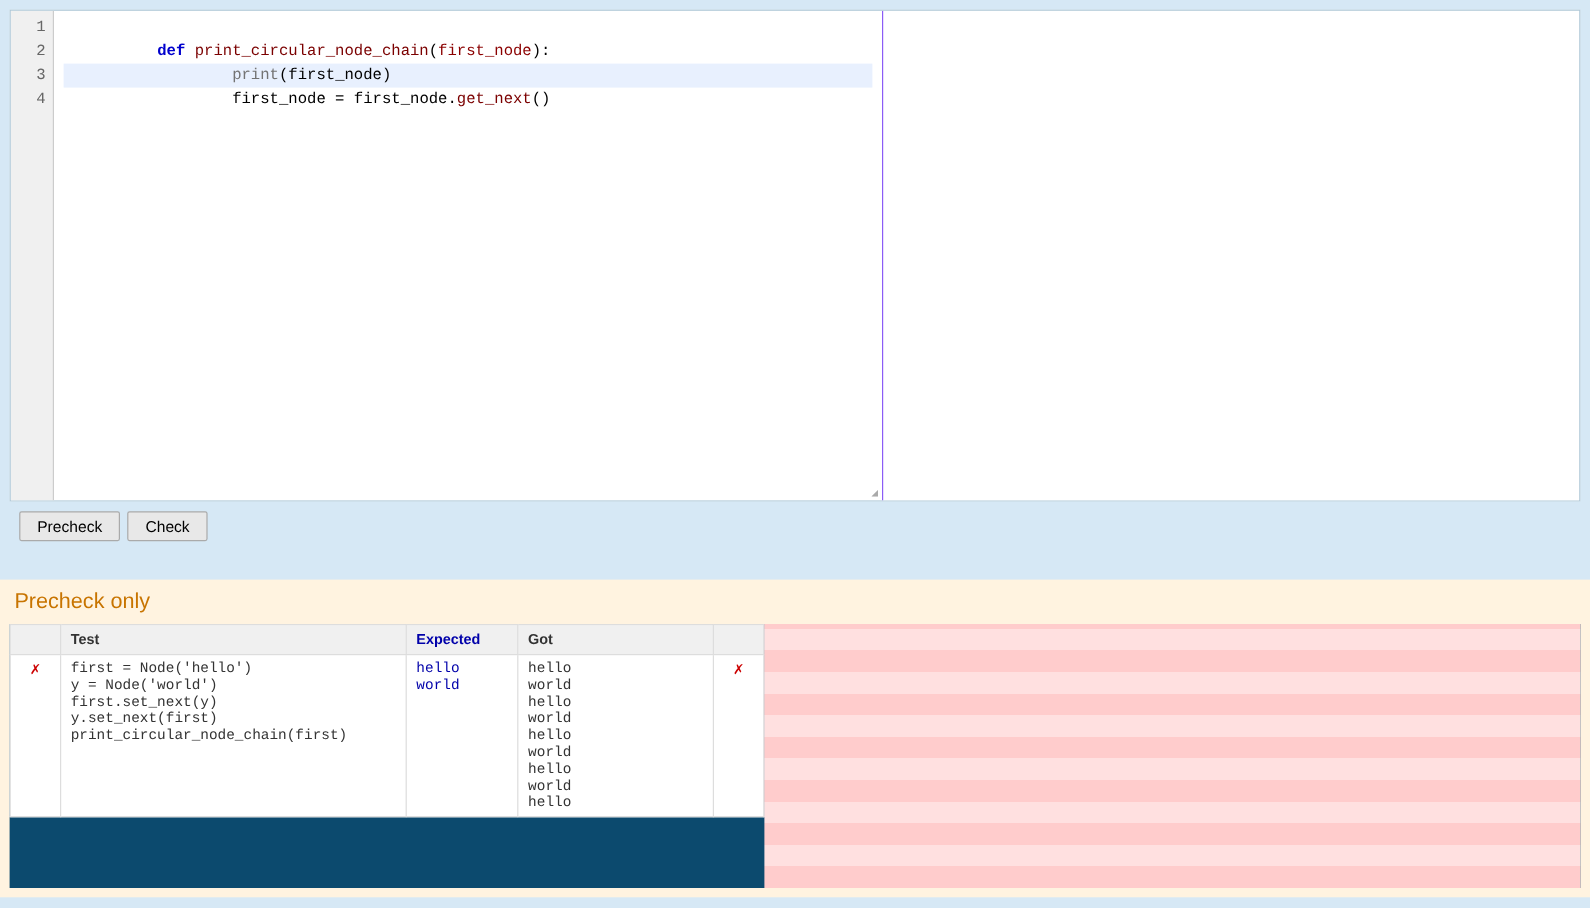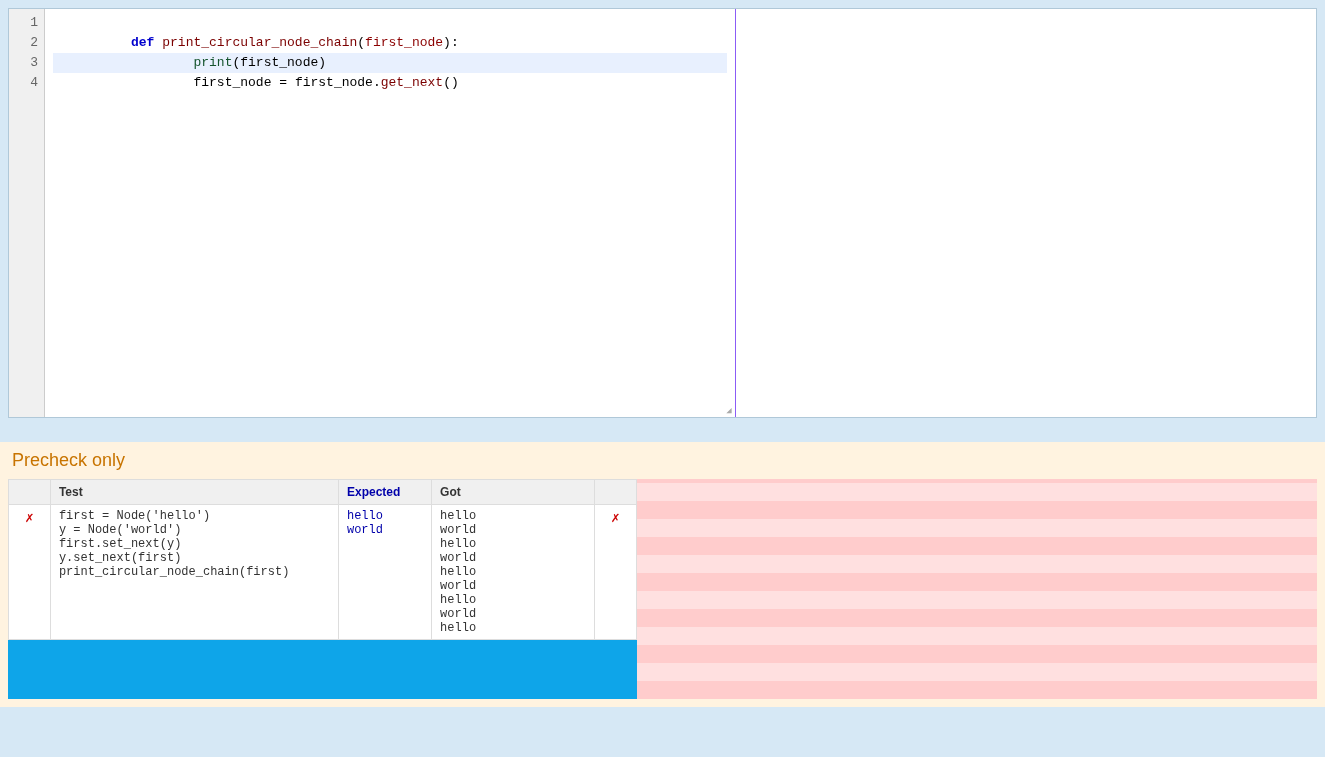--- a/index.html
+++ b/index.html
@@ -58,21 +58,21 @@
       white-space: pre;
       font-size: 13px;
     }
 
     .code-line.active-line {
       background: #e8f0fe;
     }
 
     .kw { color: #0000cd; font-weight: bold; }
     .fn { color: #7b0000; }
-    .builtin { color: #14532d; }
+    .builtin { color: #737373; }
     .var { color: #000; }
     .punct { color: #000; }
     .param { color: #8b0000; }
 
     .right-panel {
       width: 580px;
       background: white;
     }
 
     .toolbar {
@@ -146,21 +146,21 @@
 
     .result-row td {
       background: #fff;
     }
 
     .expected-val { color: #0000aa; }
     .got-val { color: #333; }
 
     .results-outer {
       display: flex;
-      background: #0ea5e9;
+      background: #0c4a6e;
     }
 
     .results-left {
       flex: 1;
     }
 
     .results-right {
       width: 680px;
       background: repeating-linear-gradient(
         0deg,
@@ -197,20 +197,24 @@
         <div class="code-line active-line">
           <span>        </span><span class="var">first_node </span><span class="punct">= </span><span class="var">first_node</span><span class="punct">.</span><span class="fn">get_next</span><span class="punct">()</span>
         </div>
         <div style="position:absolute;bottom:0;right:0;width:12px;height:12px;color:#aaa;font-size:9px;line-height:12px;text-align:center;">◢</div>
       </div>
 
       <div class="right-panel"></div>
     </div>
   </div>
 
+  <div class="toolbar">
+    <button class="btn">Precheck</button>
+    <button class="btn">Check</button>
+  </div>
 </div>
 
 <div class="precheck-section">
   <div class="precheck-title">Precheck only</div>
 
   <div class="results-outer">
     <div class="results-left">
       <table class="results-table">
         <thead>
           <tr>

